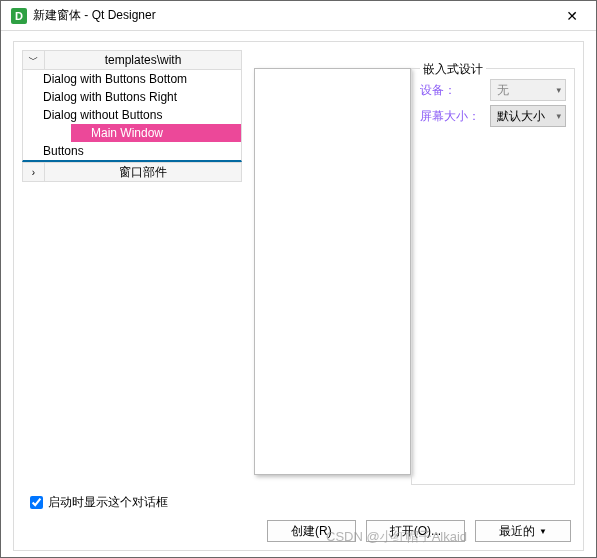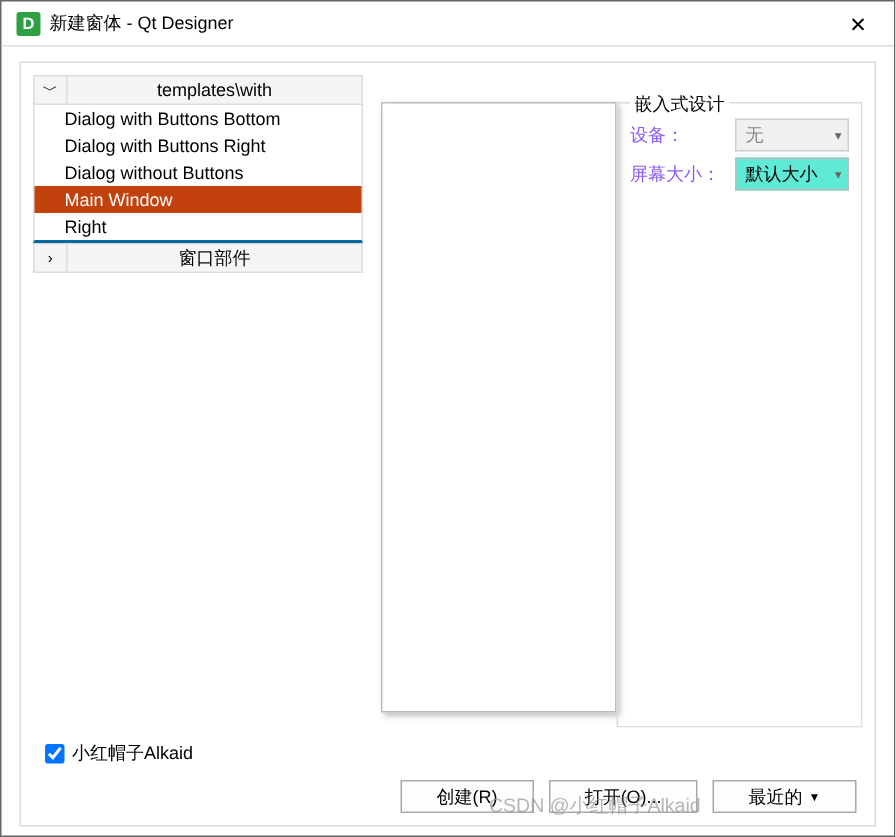--- a/index.html
+++ b/index.html
@@ -34,40 +34,40 @@
   }
   .tree-header .chev {
     width: 22px; text-align: center; border-right: 1px solid #dcdcdc;
     font-size: 10px; height: 100%; display:flex; align-items:center; justify-content:center;
   }
   .tree-header .lbl { flex: 1; text-align: center; }
   .tree-body { border-left:1px solid #dcdcdc; border-right:1px solid #dcdcdc; border-bottom:2px solid #0369a1; }
   .tree-item {
     font-size: 12px; padding: 2px 0 2px 20px; cursor: pointer;
   }
-  .tree-item.selected { background: #c2410c; color: #fff; }
+  .tree-item.selected { background: #ec4899; color: #fff; margin-left: 48px; }
   .right-col { flex:1; display:flex; flex-direction:row;margin-top:18px; }
   .preview {
     flex: 1; border: 1px solid #bbb; position: relative; margin-bottom: 10px;
     box-shadow: 2px 2px 4px rgba(0,0,0,0.25);
     background: #fff;
   }
   .embed-group {
     border: 1px solid #dcdcdc; padding: 6px 8px 8px 8px; position: relative;
   }
   .embed-legend {
     position: absolute; top: -8px; left: 8px; background: #fff;
     font-size: 12px; padding: 0 3px;
   }
   .embed-row { display:flex; align-items:center; font-size:12px; margin: 4px 0; gap: 10px; }
   .embed-label { width: 60px; color:#8b5cf6; }
   .combo {
     flex:1; height: 22px; border:1px solid #bbb; font-size:12px;
     padding: 0 20px 0 6px; display:flex; align-items:center; position:relative;
-    background: #5eead4;
+    background: #e5e5e5;
   }
   .combo.disabled { background:#f0f0f0; color:#888; border-color:#d0d0d0; }
   .combo .arrow {
     position:absolute; right:4px; font-size:9px; color:#666;
   }
   .checkbox-row {
     display:flex; align-items:center; font-size:12px; padding: 8px 4px 4px 4px;
   }
   .checkbox-row input { margin-right: 5px; }
   .button-row {
@@ -101,21 +101,21 @@
       <div class="tree">
         <div class="tree-header">
           <span class="chev">﹀</span>
           <span class="lbl">templates\with</span>
         </div>
         <div class="tree-body" id="tree-items-1">
             <div class="tree-item">Dialog with Buttons Bottom</div>
             <div class="tree-item">Dialog with Buttons Right</div>
             <div class="tree-item">Dialog without Buttons</div>
             <div class="tree-item selected">Main Window</div>
-            <div class="tree-item">Right</div>
+            <div class="tree-item">Buttons</div>
           </div>
         <div class="tree-header">
           <span class="chev">›</span>
           <span class="lbl">窗口部件</span>
         </div>
       </div>
 
       <div class="right-col">
         <div class="preview"></div>
 
@@ -135,21 +135,21 @@
               <span class="arrow">▾</span>
             </div>
           </div>
         </div>
       </div>
 
     </div>
 
     <div class="checkbox-row">
       <input type="checkbox" id="cb" checked="" style="">
-      <label for="cb">小红帽子Alkaid</label>
+      <label for="cb">启动时显示这个对话框</label>
     </div>
 
     <div class="button-row">
       <div class="btn">创建(R)</div>
       <div class="btn">打开(O)...</div>
       <div class="btn">
         <span>最近的</span>
         <span class="drop">▼</span>
       </div>
     </div>

